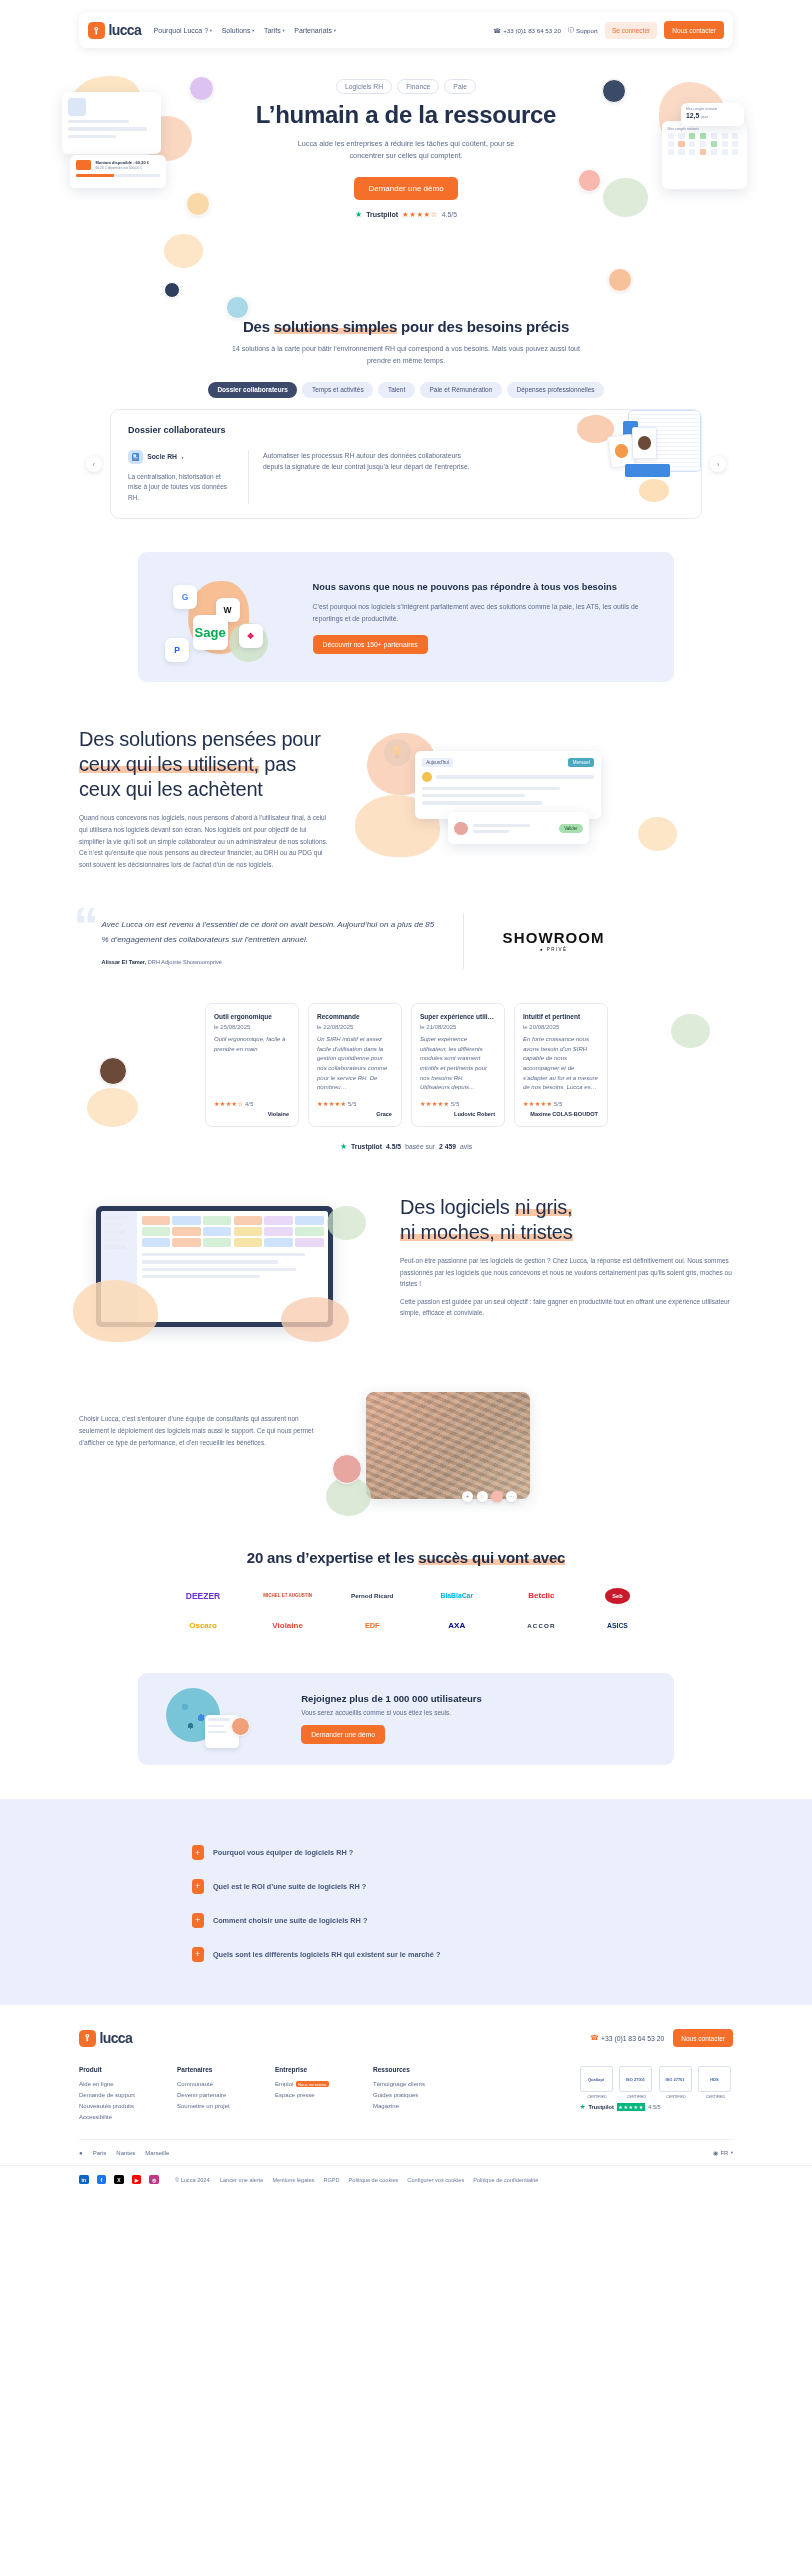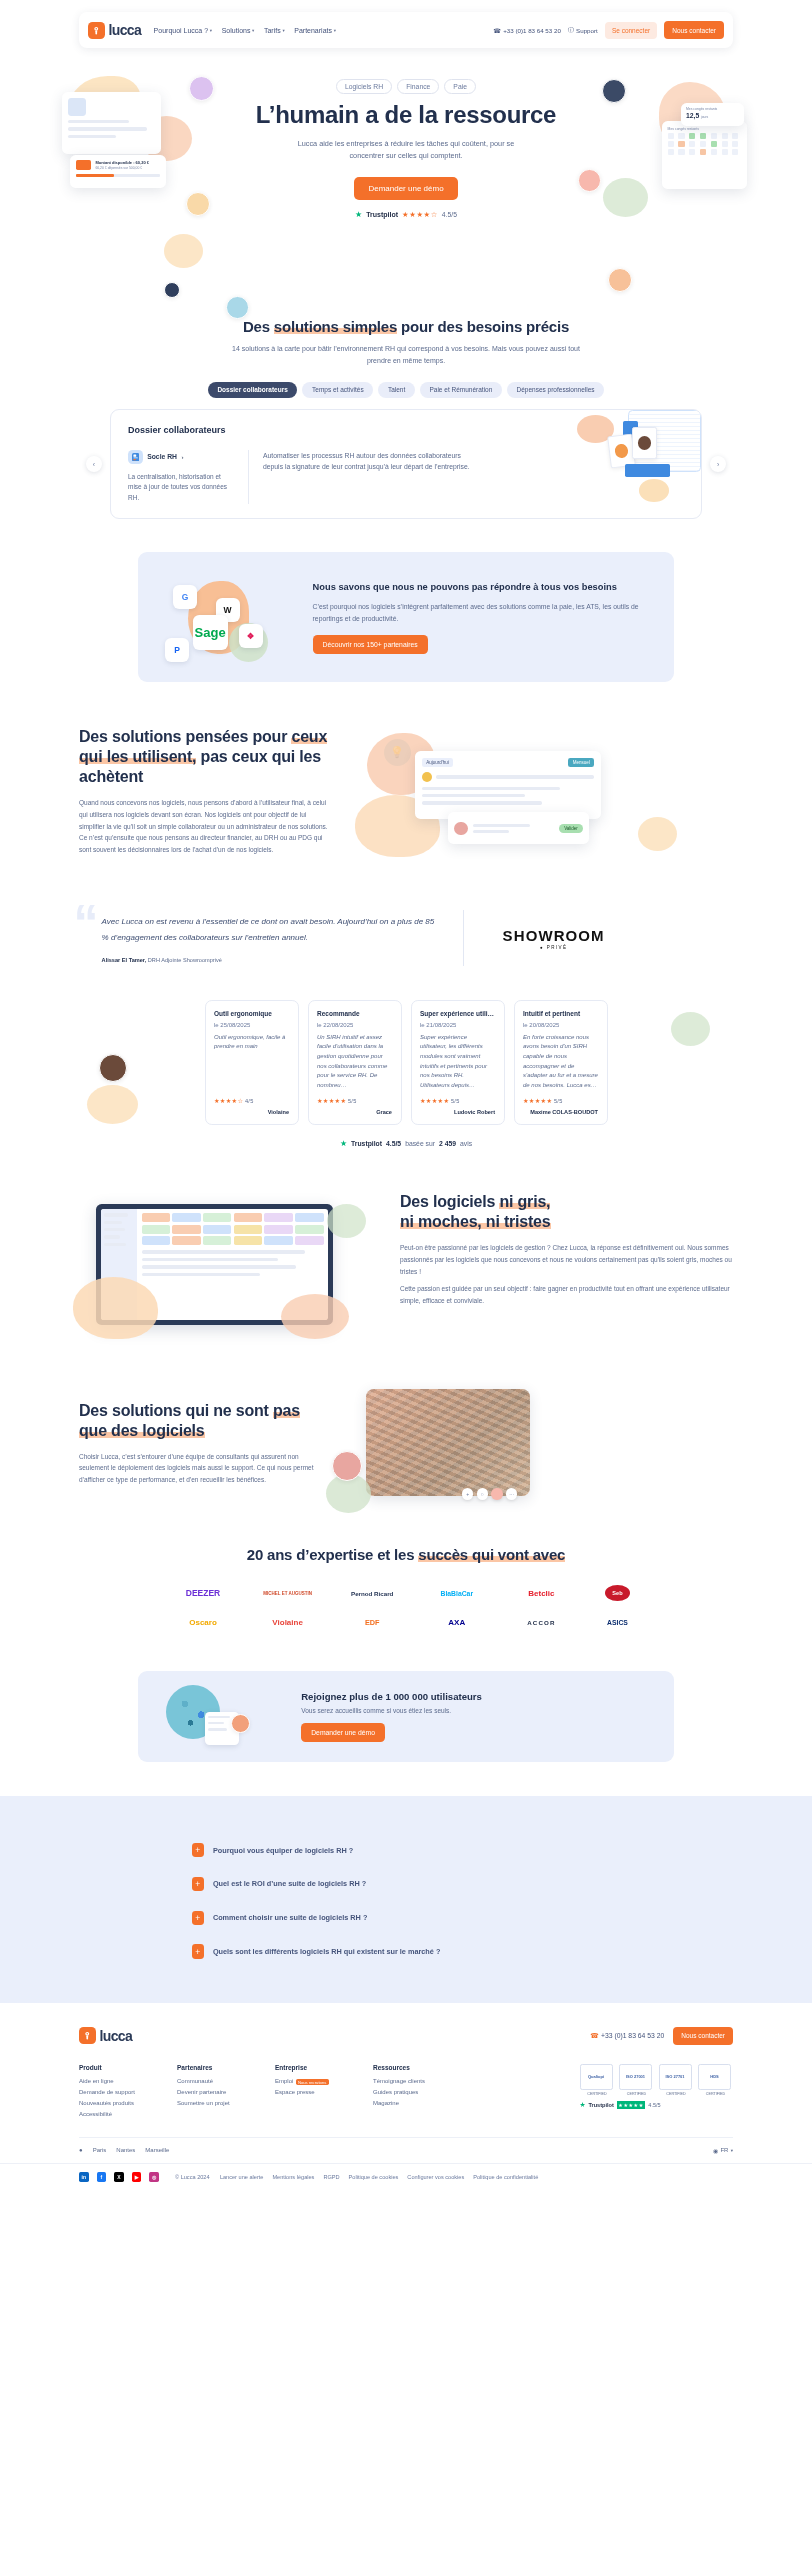--- a/index.html
+++ b/index.html
@@ -120,21 +120,21 @@
     position: absolute; background: #fff; border-radius: 6.2px; width: 24px; height: 24px;
     box-shadow: 0 1.7px 5.6px rgba(47,62,92,.13); display: flex;
     align-items: center; justify-content: center; font-size: 8.5px; font-weight: bold;
   }
   .pb-title { font-size: 9.3px; font-weight: bold; color: #22304d; line-height: 1.4; }
   .pb-text { font-size: 6.8px; color: #5c6b8d; line-height: 1.75; margin: 7.3px 0 9.6px; }
   .btn-pb { background: #f4702a; color: #fff; font-size: 6.8px; padding: 6.2px 10px; border-radius: 4.5px; }
 
   
   .split { display: flex; align-items: flex-start; gap: 28px; }
-  .split-title { font-size: 16px; font-weight: bold; color: #22304d; line-height: 1.25; letter-spacing: -0.2px; }
+  .split-title { font-size: 20px; font-weight: normal; color: #22304d; line-height: 1.25; letter-spacing: -0.2px; }
   .split-text { font-size: 6.5px; color: #5c6b8d; line-height: 1.8; margin-top: 10px; }
 
   
   .quote-wrap { display: flex; align-items: center; gap: 22.6px; position: relative; }
   .quote-mark { position: absolute; left: -5.6px; top: -16px; font-size: 50px; color: #e7ecf9; font-weight: bold; line-height: 1; }
   .quote-text { font-size: 8px; font-style: italic; color: #3d4d71; line-height: 1.95; position: relative; z-index: 2; }
   .quote-author { font-size: 5.6px; color: #5c6b8d; margin-top: 11.3px; }
   .quote-author b { color: #22304d; }
   .quote-logo {
     border-left: 0.6px solid #e2e7f3; padding-left: 39px; min-height: 56px;
@@ -604,23 +604,20 @@
         </h2>
         <div class="split-text">Peut-on être passionné par les logiciels de gestion ? Chez Lucca, la réponse est définitivement oui. Nous sommes passionnés par les logiciels que nous concevons et nous ne voulons certainement pas qu'ils soient gris, moches ou tristes !</div>
         <div class="split-text" style="margin-top:5.6px;">Cette passion est guidée par un seul objectif : faire gagner en productivité tout en offrant une expérience utilisateur simple, efficace et conviviale.</div>
       </div>
     </div>
   </div>
 
   <div class="section" style="margin-top:45px;">
     <div class="split" style="align-items:flex-start;">
       <div style="width:242px;padding-top:11.3px;">
-        <h2 class="split-title">
-          <span>Des solutions qui ne sont </span><span class="hl">pas que des logiciels</span>
-        </h2>
         <div class="split-text">Choisir Lucca, c’est s’entourer d’une équipe de consultants qui assurent non seulement le déploiement des logiciels mais aussi le support. Ce qui nous permet d’afficher ce type de performance, et d’en recueillir les bénéfices.</div>
       </div>
       <div style="flex:1;position:relative;">
         <div style="width:164px;height:107px;border-radius:8px;margin-left:17px;background:linear-gradient(135deg,#e8b8a0 0%,#cfa88f 30%,#b9a089 60%,#d6c1a8 100%);box-shadow:0 3.4px 12.4px rgba(47,62,92,.14);position:relative;overflow:hidden;">
           <div style="position:absolute;inset:0;background:repeating-linear-gradient(22deg, rgba(255,255,255,.18) 0 3.4px, rgba(90,70,60,.16) 3.4px 6.8px);"></div>
           <div style="position:absolute;inset:0;background:repeating-linear-gradient(-35deg, rgba(210,150,110,.25) 0 5px, rgba(120,90,70,.18) 5px 10px);"></div>
         </div>
         <div class="av" style="left:-17px;top:62px;width:30px;height:30px;background:#e8a6a0;z-index:7;"></div>
         <div class="blob" style="left:-22.6px;top:85px;width:45px;height:39px;background:#cfe2c8;opacity:.75;"></div>
 

